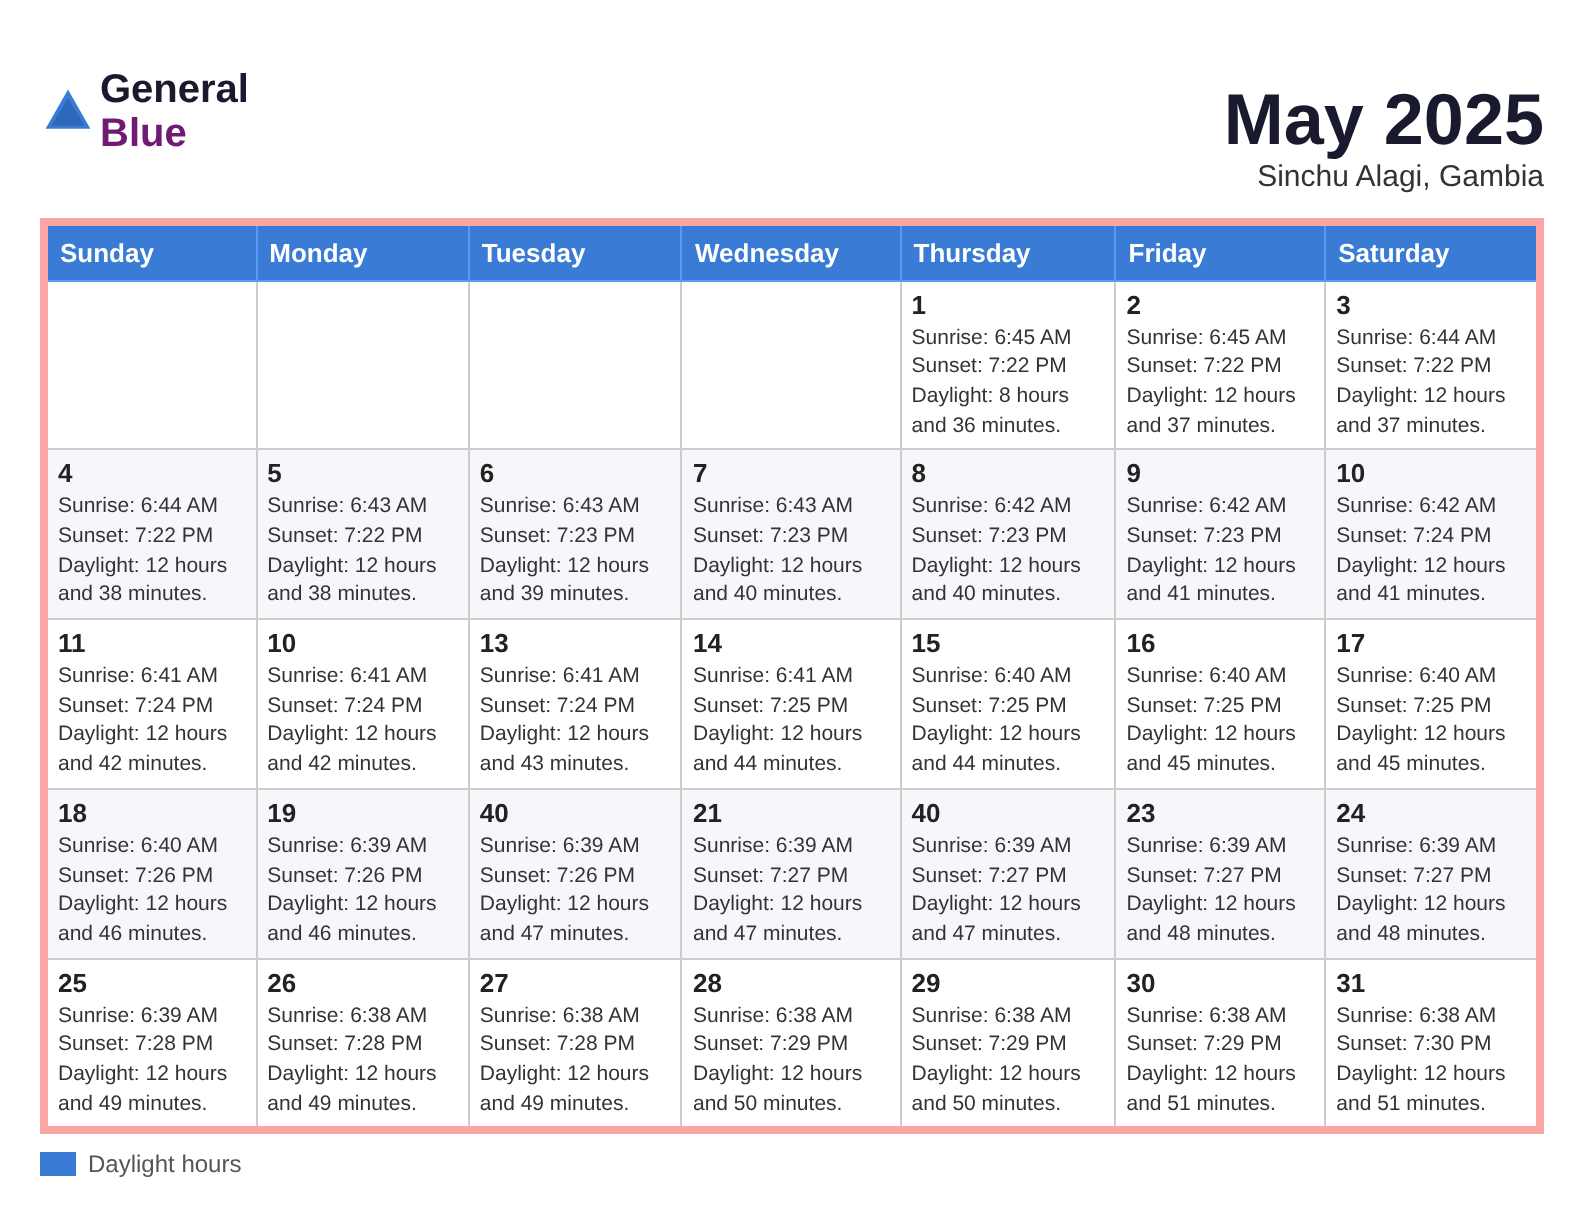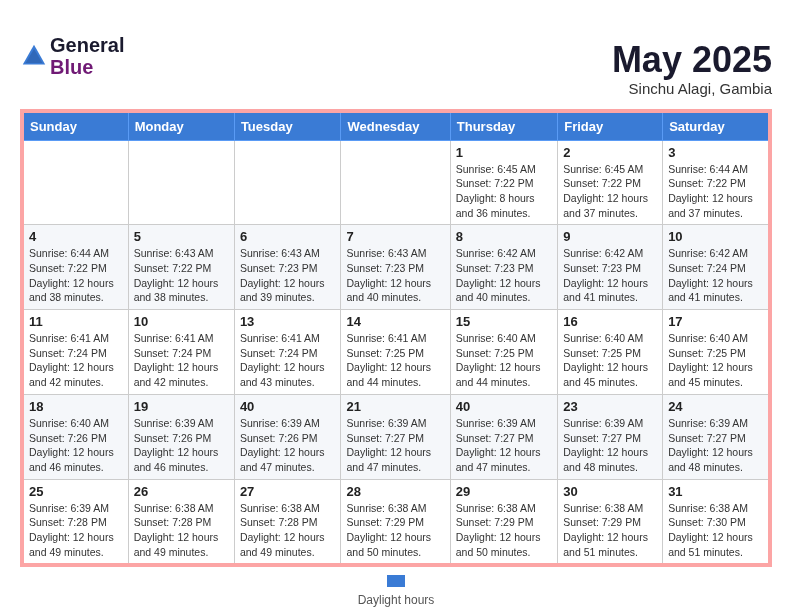--- a/index.html
+++ b/index.html
@@ -270,17 +270,17 @@
             <div class="day-info"><span>Sunrise: 6:38 AM</span><br><span>Sunset: 7:29 PM</span><br><span>Daylight: 12 hours and 51 minutes.</span></div>
           </td>
           <td>
             <div class="day-num">31</div>
             <div class="day-info"><span>Sunrise: 6:38 AM</span><br><span>Sunset: 7:30 PM</span><br><span>Daylight: 12 hours and 51 minutes.</span></div>
           </td>
         </tr>
       </tbody>
   </table>
 
-  <div style="margin-top:8px; font-size:12px; color:#555; display:flex; align-items:center; gap:6px;flex-direction:column;">
+  <div style="margin-top:8px; font-size:12px; color:#555; display:flex; align-items:center; gap:6px;">
     <div style="width:18px; height:12px; background:#3a7bd5; display:inline-block;"></div>
     <span>Daylight hours</span>
   </div>
 </div>
 
 </body></html>

